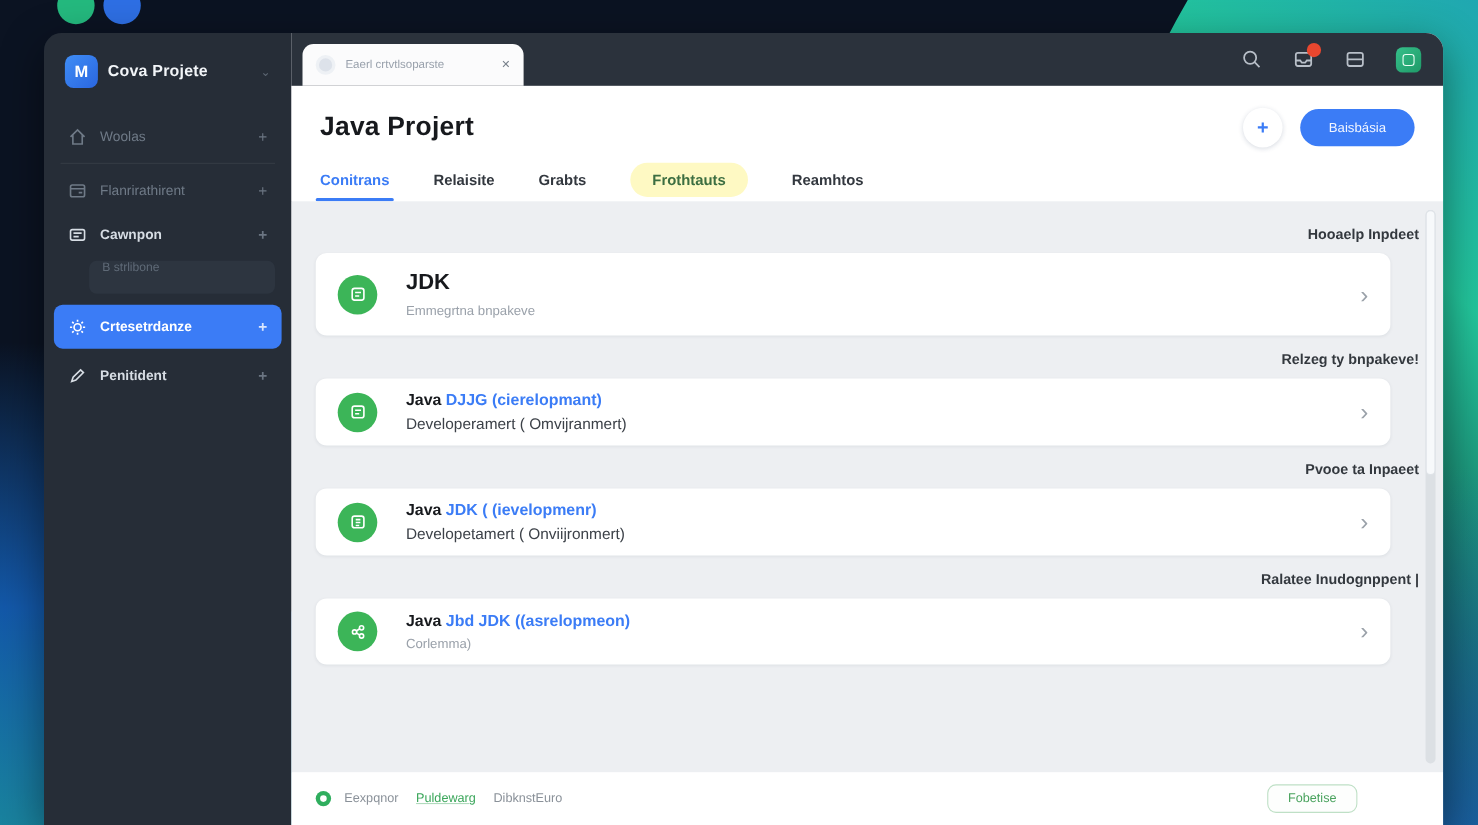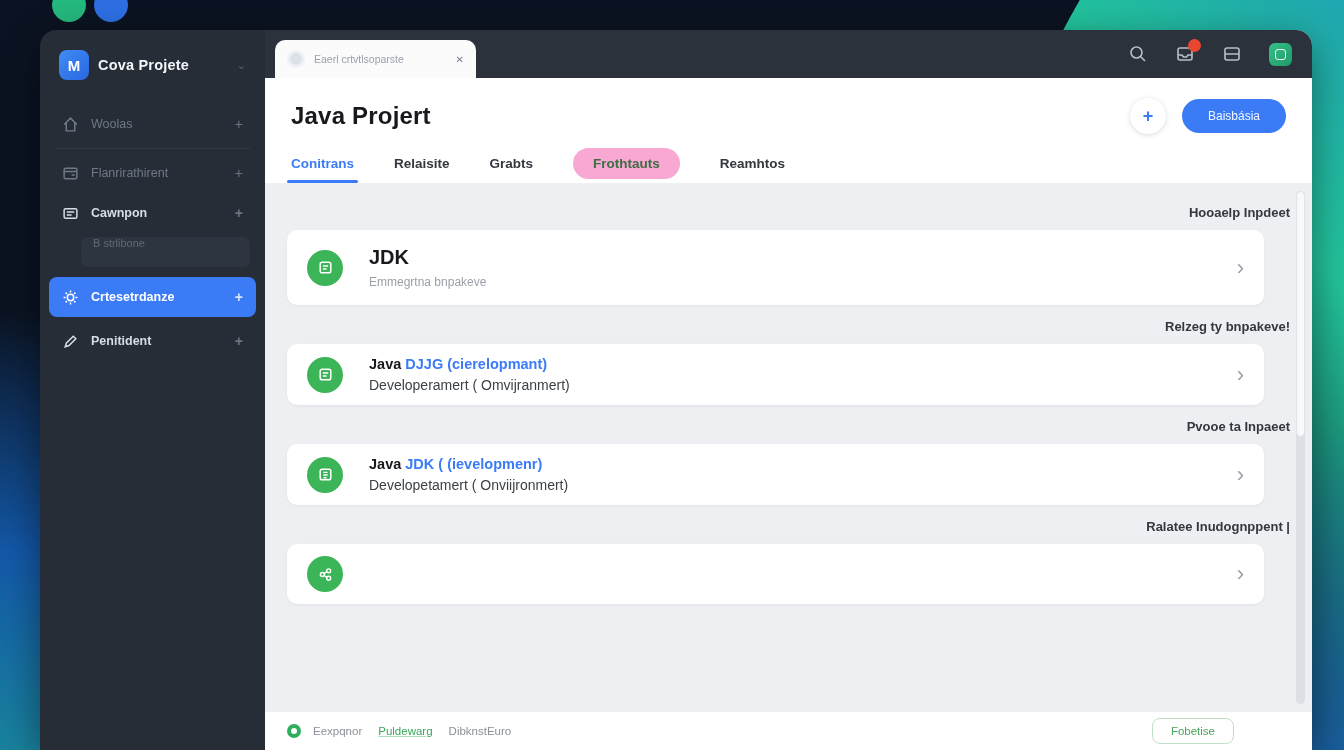--- a/index.html
+++ b/index.html
@@ -70,21 +70,21 @@
   .header-actions { margin-left:auto; display:flex; align-items:center; gap:16px; }
   .circle-add { width:36px; height:36px; border-radius:50%; background:#fff; box-shadow:0 1px 5px rgba(30,50,90,.18);
     display:flex; align-items:center; justify-content:center; color:#3b7cf6; font-size:18px; font-weight:bold; }
   .primary-btn { min-width:104px; height:34px; border-radius:17px; background:#3b7cf6; border:none;
     color:#f2f6ff; font-size:12px; padding:0 20px; font-family:inherit; }
   .tabs-row { display:flex; align-items:center; gap:40px; margin-top:22px; padding-bottom:0; }
   .tab { font-size:13.5px; color:#33383f; font-weight:bold; padding-bottom:12px; position:relative; }
   .tab.active { color:#3b7cf6; }
   .tab.active::after { content:""; position:absolute; left:-4px; right:-4px; bottom:0; height:3.5px;
     background:#3b7cf6; border-radius:2px; }
-  .tab.pill { background:#f9a8d4; color:#3c6e41; border-radius:17px; padding:8px 20px; margin-bottom:4px; margin-top:-8px; }
+  .tab.pill { background:#fef9c3; color:#3c6e41; border-radius:17px; padding:8px 20px; margin-bottom:4px; margin-top:-8px; }
 
   
   .content { flex:1; background:#edeff2; padding:12px 22px 0 22px; position:relative; overflow:hidden; }
   .sec-head { font-size:13px; font-weight:bold; color:#33383e; margin:10px 0 10px 2px;text-align:right; }
   .card { background:#fff; border-radius:10px; display:flex; align-items:center;
     padding:12px 20px; margin:0 26px 14px 0; box-shadow:0 1px 3px rgba(20,30,50,.06); }
   .card.big { padding:16px 20px; }
   .gicon { width:36px; height:36px; border-radius:50%; background:#3cb558; flex-shrink:0;
     display:flex; align-items:center; justify-content:center; }
   .gicon svg { width:17px; height:17px; }
@@ -98,21 +98,21 @@
   .card-l2.muted { font-size:12px; color:#9aa1aa; }
   .chev { margin-left:auto; color:#9aa1a9; font-size:22px; line-height:1; }
 
   
   .scrollbar { position:absolute; right:7px; top:8px; bottom:8px; width:9px;
     background:rgba(170,178,188,.25); border-radius:5px; }
   .scroll-thumb { position:absolute; top:0; left:0; right:0; height:48%; background:#f7f9fb;
     border:1px solid #dfe3e8; border-radius:5px; }
 
   
-  .footer { height:38px; background:#fff; flex-shrink:0; display:flex; align-items:center; padding:0 22px; }
+  .footer { height:48px; background:#fff; flex-shrink:0; display:flex; align-items:center; padding:0 22px; }
   .fgreen-dot { width:14px; height:14px; border-radius:50%; background:#2fae5e; position:relative; margin-right:12px; }
   .fgreen-dot::after { content:""; position:absolute; inset:4px; border-radius:50%; background:#fff; }
   .fitem { font-size:11.5px; color:#8a9199; margin-right:16px; }
   .fitem.green { color:#3aa65a; text-decoration:underline; text-decoration-color:rgba(58,166,90,.4); }
   .outline-btn { margin-left:auto; margin-right:56px; border:1px solid #bfe0c6; background:#fdfefd; color:#4aa35e;
     border-radius:8px; padding:6px 18px; font-size:11.5px; font-family:inherit; }
 </style>
 </head>
 <body>
 
@@ -302,20 +302,27 @@
       <div class="sec-head">Ralatee Inudognppent |</div>
       <div class="card">
         <span class="gicon">
           <svg viewBox="0 0 16 16" fill="none" stroke="#ffffff" stroke-width="1.4">
               <circle cx="5" cy="8" r="1.8"></circle>
               <circle cx="11" cy="4.5" r="1.8"></circle>
               <circle cx="11" cy="11.5" r="1.8"></circle>
               <path d="M6.6 7.2 L9.4 5.3 M6.6 8.8 L9.4 10.7"></path>
             </svg>
         </span>
+        <span class="card-text">
+          <div class="card-l1">
+            <span class="b">Java</span>
+            <span class="blue">Jbd JDK ((asrelopmeon)</span>
+          </div>
+          <div class="card-l2 muted">Corlemma)</div>
+        </span>
         <span class="chev">›</span>
       </div>
 
       <div class="scrollbar">
         <div class="scroll-thumb"></div>
       </div>
     </div>
 
     <div class="footer">
       <span class="fgreen-dot"></span>

